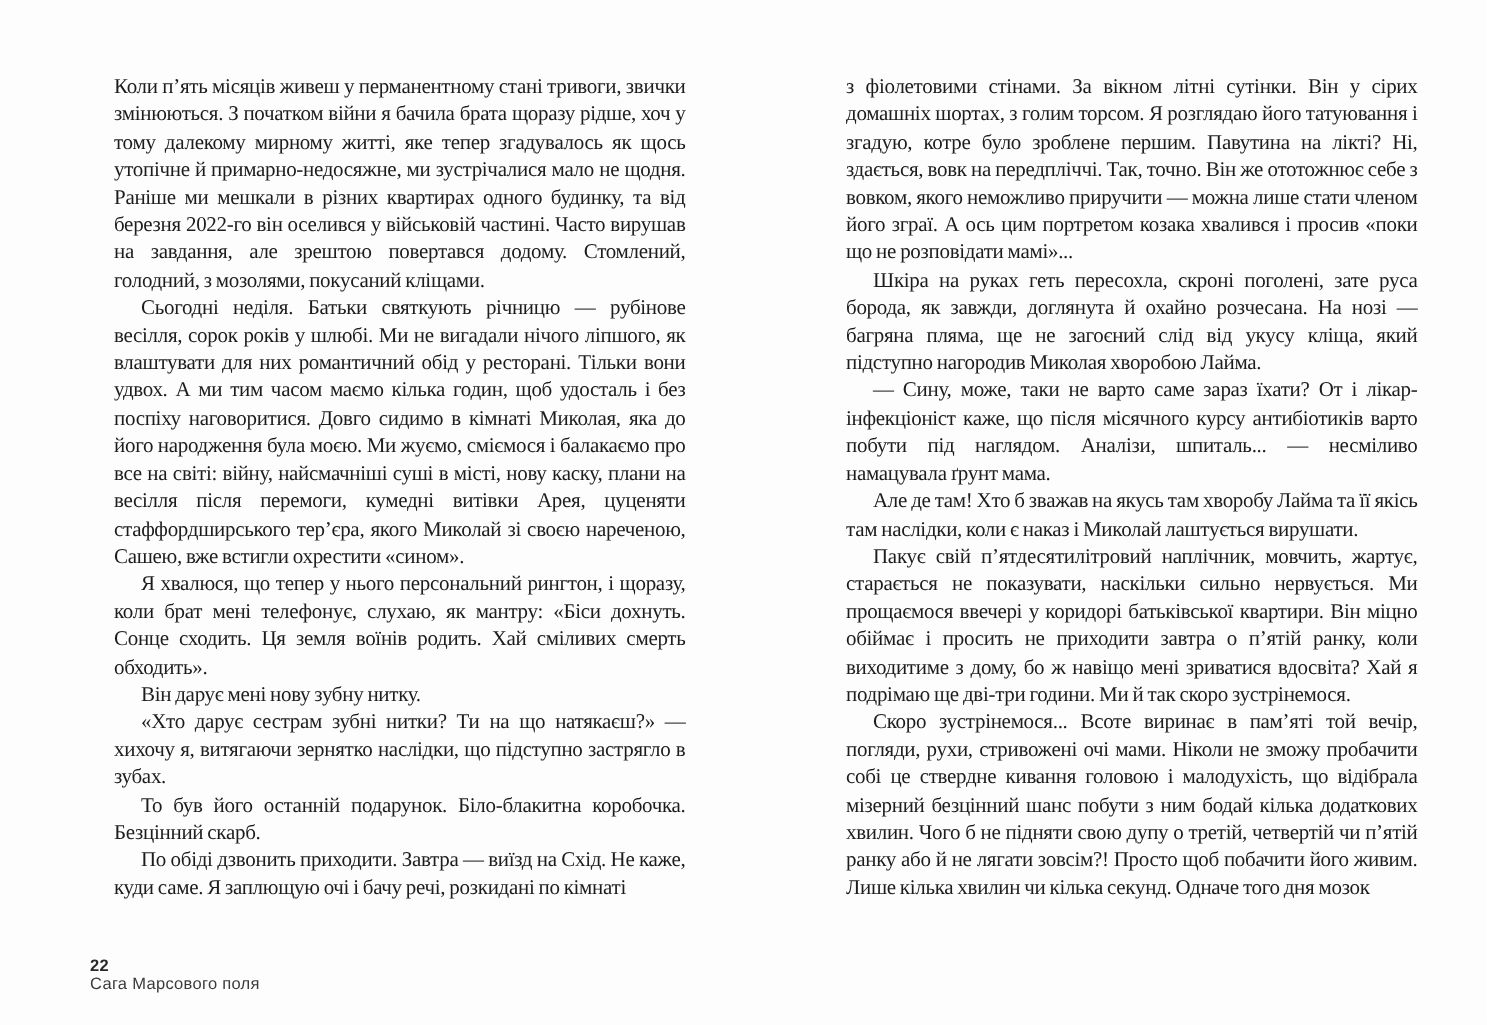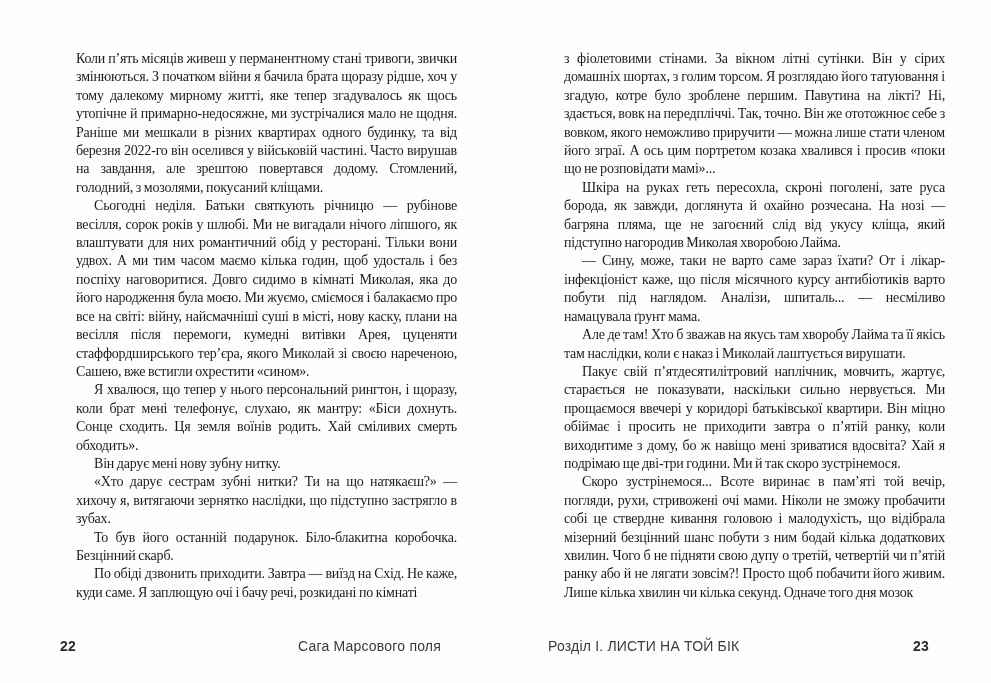--- a/index.html
+++ b/index.html
@@ -35,23 +35,24 @@
   }
   .page-body p.indent { text-indent: 18px; }
   .page-footer {
     position: absolute;
     top: 638px;
     width: 381px;
     display: flex;
     justify-content: space-between;
     align-items: baseline;
     font-family: "Liberation Sans", sans-serif;
-    font-size: 14px;
+    font-size: 11px;
     color: #333333;
     letter-spacing: 0.2px;
+    flex-direction: column;
   }
   .page-footer-left  { left: 60px; }
   .page-footer-right { left: 548px; }
   .page-number {
     font-weight: 700;
     color: #2a2a2a;
   }
   .running-title, .chapter-title {
     font-weight: 400;
     color: #3a3a3a;
@@ -79,18 +80,14 @@
       <p class="indent">Але де там! Хто б зважав на якусь там хворобу Лайма та її якісь там наслідки, коли є наказ і Миколай лаштується вирушати.</p>
       <p class="indent">Пакує свій п’ятдесятилітровий наплічник, мовчить, жартує, старається не показувати, наскільки сильно нервується. Ми прощаємося ввечері у коридорі батьківської квартири. Він міцно обіймає і просить не приходити завтра о п’ятій ранку, коли виходитиме з дому, бо ж навіщо мені зриватися вдосвіта? Хай я подрімаю ще дві-три години. Ми й так скоро зустрінемося.</p>
       <p class="indent">Скоро зустрінемося... Всоте виринає в пам’яті той вечір, погляди, рухи, стривожені очі мами. Ніколи не зможу пробачити собі це ствердне кивання головою і малодухість, що відібрала мізерний безцінний шанс побути з ним бодай кілька додаткових хвилин. Чого б не підняти свою дупу о третій, четвертій чи п’ятій ранку або й не лягати зовсім?! Просто щоб побачити його живим. Лише кілька хвилин чи кілька секунд. Одначе того дня мозок</p>
     </div>
 
   <div class="page-footer page-footer-left">
     <span class="page-number">22</span>
     <span class="running-title">Сага Марсового поля</span>
   </div>
 
-  <div class="page-footer page-footer-right">
-    <span class="chapter-title">Розділ І. ЛИСТИ НА ТОЙ БІК</span>
-    <span class="page-number">23</span>
-  </div>
 
 </div>
 
 </body></html>

